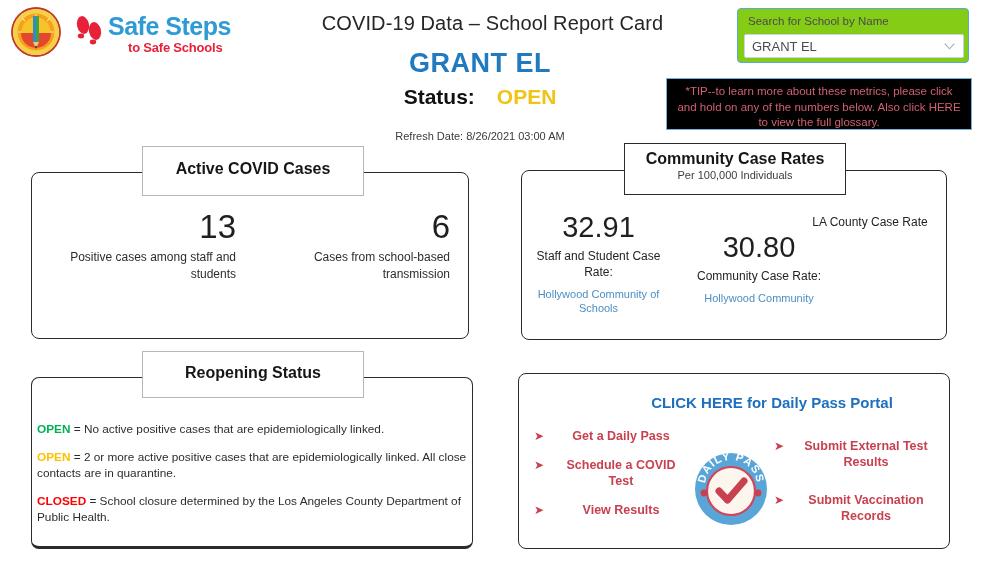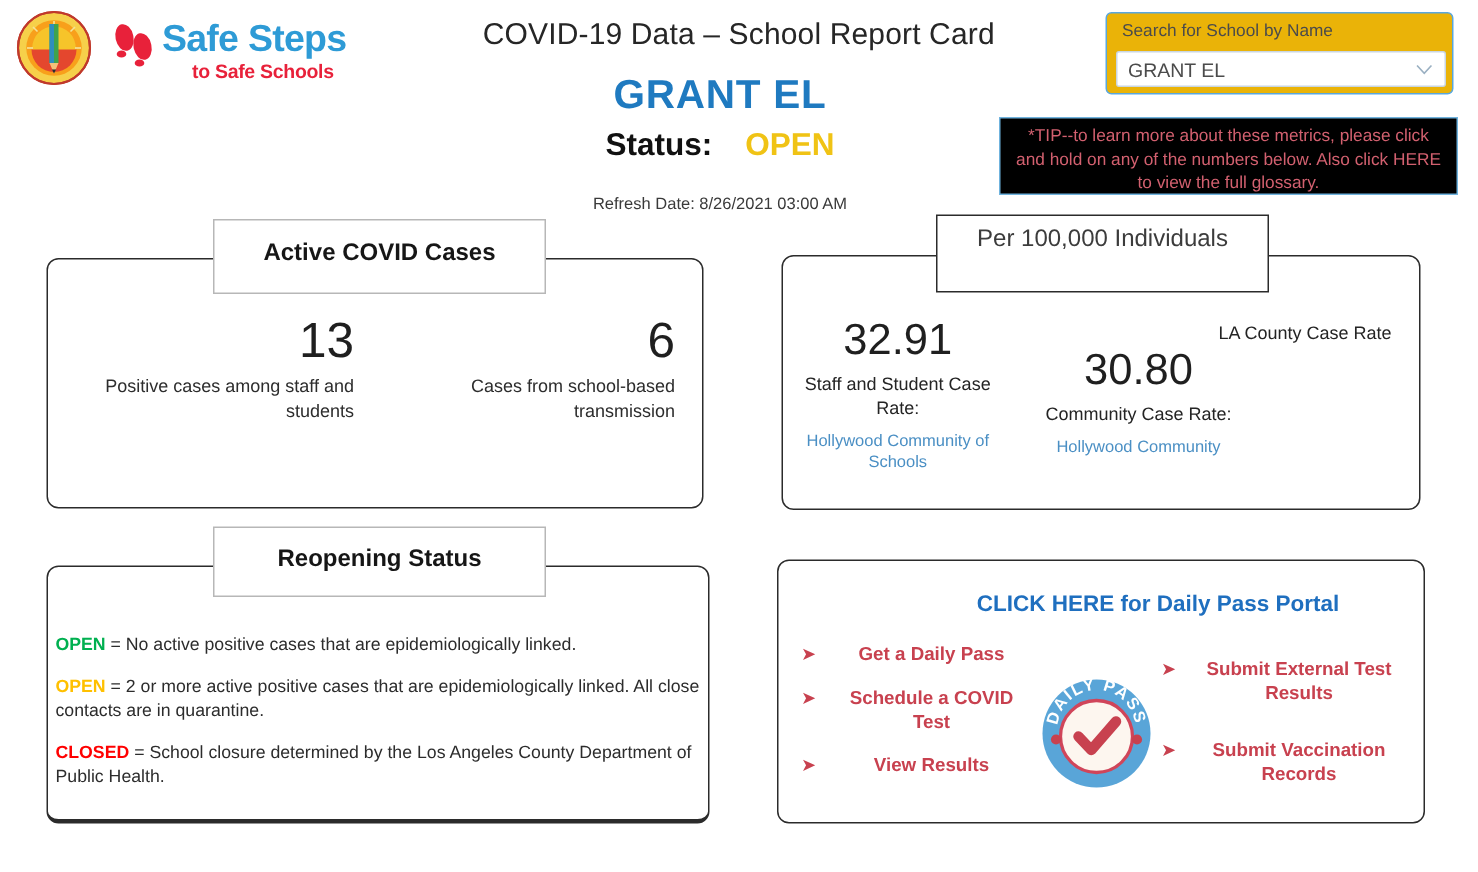--- a/index.html
+++ b/index.html
@@ -75,21 +75,21 @@
     text-align: center;
     font-size: 11px;
     color: #3a3a3a;
   }
 
   
   #search-box {
     left: 737px; top: 8px; width: 232px; height: 55px;
     border: 1px solid #5aa7dd;
     border-radius: 4px;
-    background: #eab308;
+    background: #84cc16;
     box-sizing: border-box;
   }
   #search-label {
     position: absolute; left: 10px; top: 6px;
     font-size: 11.5px; color: #4b4b4b;
   }
   #search-select {
     position: absolute; left: 6px; top: 25px;
     width: 220px; height: 24px;
     border: 1px solid #c9d6e2;
@@ -135,21 +135,21 @@
     z-index: 5;
   }
   .card-header.gray { border: 1px solid #b7b7b7; }
   .card-header.dark { border: 1px solid #2b2b2b; }
   .card-header .ch-title {
     font-size: 16px;
     font-weight: bold;
     color: #161616;
   }
   .card-header .ch-sub {
-    font-size: 16px;
+    font-size: 11px;
     color: #3c3c3c;
     margin-top: 1px;
   }
 
   
   #active-cases-card { left: 31px; top: 172px; width: 438px; height: 167px; }
   #active-cases-header {
     left: 142px; top: 146px; width: 222px; height: 50px;
     padding-top: 13px;
   }
@@ -317,20 +317,21 @@
   <div class="big">13</div>
   <div class="cap">Positive cases among staff and students</div>
 </div>
 <div class="metric" id="metric-transmission">
   <div class="big">6</div>
   <div class="cap">Cases from school-based transmission</div>
 </div>
 
 <div class="card" id="community-card"></div>
 <div class="card-header dark" id="community-header">
+  <div class="ch-title">Community Case Rates</div>
   <div class="ch-sub">Per 100,000 Individuals</div>
 </div>
 <div class="rate" id="rate-staff">
   <div class="big">32.91</div>
   <div class="cap">Staff and Student Case Rate:</div>
   <div class="lnk">Hollywood Community of Schools</div>
 </div>
 <div class="rate" id="rate-community">
   <div class="big">30.80</div>
   <div class="cap">Community Case Rate:</div>

